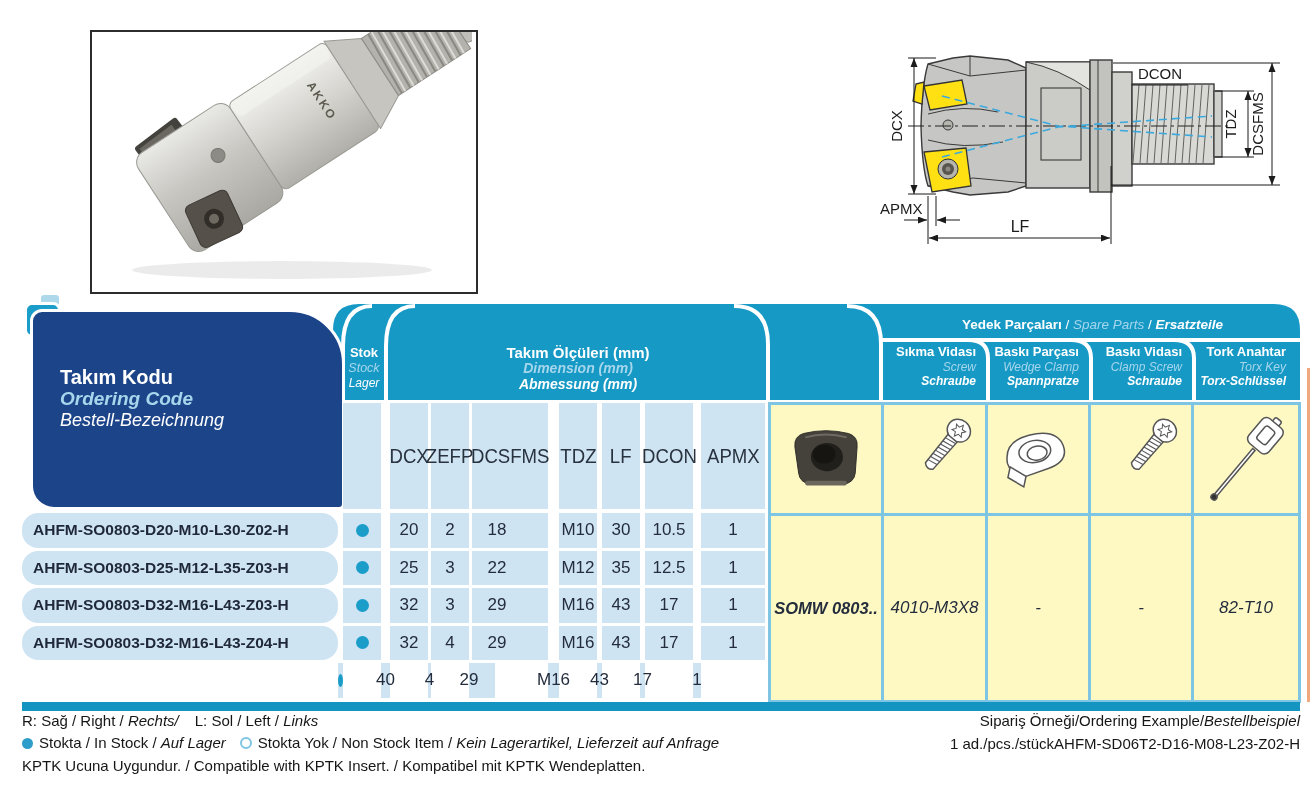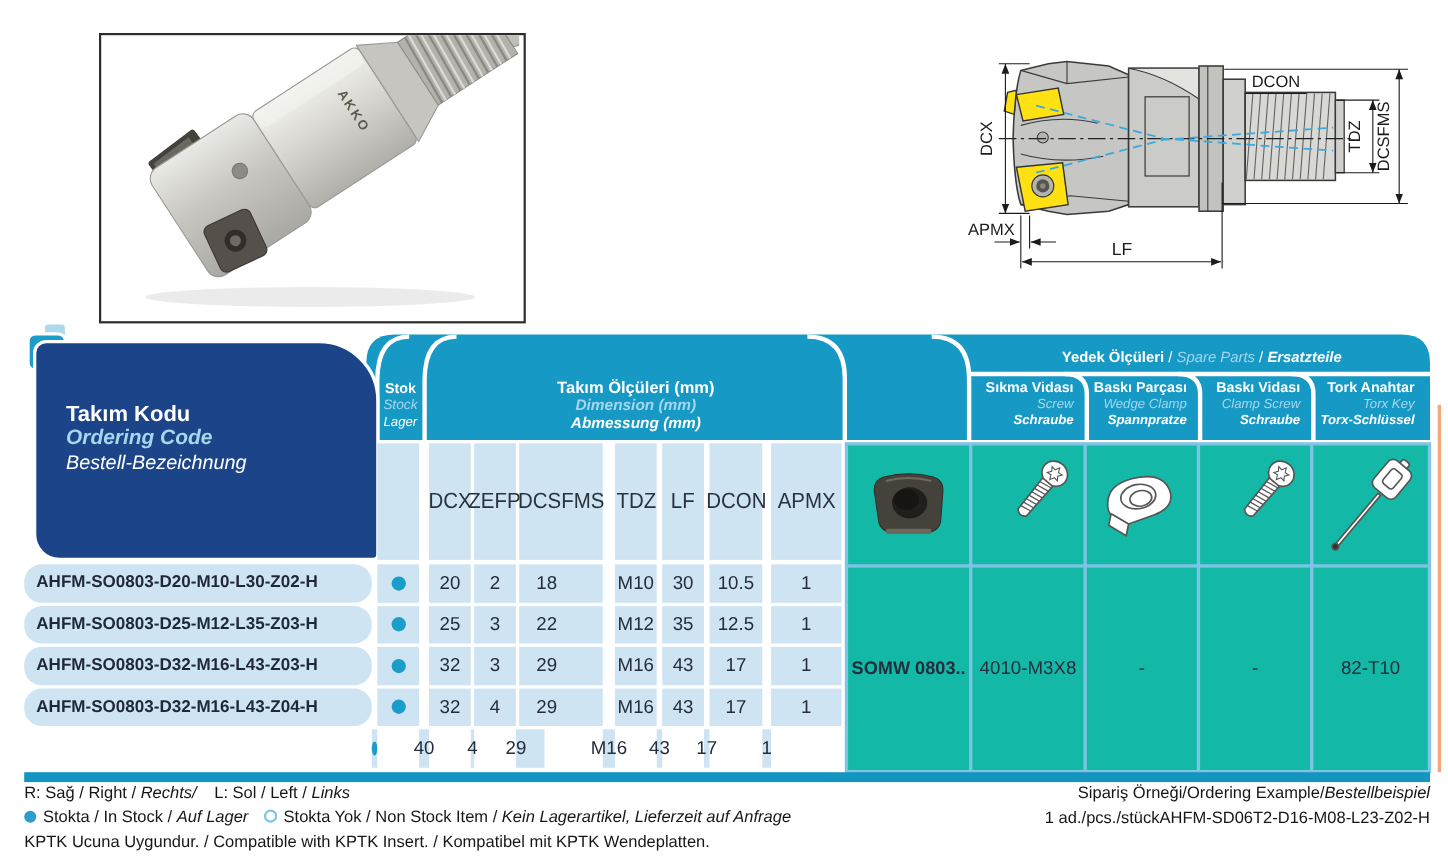--- a/index.html
+++ b/index.html
@@ -53,22 +53,22 @@
       grid-template-columns:316px 5px 38px 9px 38px 3px 38px 3px 76px 11px 38px 5px 38px 5px 48px 8px 64px;}
   .trow .cell{background:#cfe4f2;display:flex;align-items:center;justify-content:center;
       font-size:17px;color:#242d3d;}
   .trow .code{justify-content:flex-start;padding-left:11px;font-size:15.5px;font-weight:bold;color:#1f2838;border-radius:16px;}
   .trow .shiftl{padding-right:26px;}
   .dot{width:13px;height:13px;border-radius:50%;background:#1b9dc9;}
   
   .wgrid{left:768px;top:402px;width:533px;height:301px;background:#7ec5e3;box-sizing:border-box;
       padding:3px;display:grid;gap:3px;grid-template-columns:110px 101px 100px 100px 1fr;
       grid-template-rows:108px 1fr;}
-  .gcell{background:#14b8a6;display:flex;align-items:center;justify-content:center;
-      font-size:17px;color:#242d3d;}
+  .gcell{background:#fef9c3;display:flex;align-items:center;justify-content:center;
+      font-size:17px;color:#242d3d;font-style:italic;}
   .gval-insert{font-weight:bold;font-size:16.5px;}
   
   .bottom-bar{left:22px;top:702px;width:1278px;height:9px;background:#1494c0;}
   .fline{left:22px;font-size:15px;color:#161616;white-space:nowrap;}
   .fline .it{font-style:italic;}
   .fline .gap{display:inline-block;width:16px;}
   .fright{right:16px;font-size:15px;color:#161616;text-align:right;white-space:nowrap;}
   .fright .it{font-style:italic;}
   .dot-f{display:inline-block;width:11px;height:11px;border-radius:50%;background:#2d9dc9;
       margin-right:6px;vertical-align:-1px;}
@@ -251,21 +251,21 @@
   </div>
 
   <div class="abs hdr-dim">
     <div class="l1">Takım Ölçüleri (mm)</div>
     <div class="l2">Dimension (mm)</div>
     <div class="l3">Abmessung (mm)</div>
   </div>
 
 
   <div class="abs hdr-spare-title">
-    <span class="b">Yedek Ölçüleri</span><span> / </span><span class="i">Spare Parts</span><span> / </span><span class="bi">Ersatzteile</span>
+    <span class="b">Yedek Parçaları</span><span> / </span><span class="i">Spare Parts</span><span> / </span><span class="bi">Ersatzteile</span>
   </div>
 
   <div class="abs sub-hdr" style="left:885px;width:99px;">
     <div class="l1">Sıkma Vidası</div>
     <div class="l2">Screw</div>
     <div class="l3">Schraube</div>
   </div>
   <div class="abs sub-hdr" style="left:988px;width:99px;">
     <div class="l1">Baskı Parçası</div>
     <div class="l2">Wedge Clamp</div>

